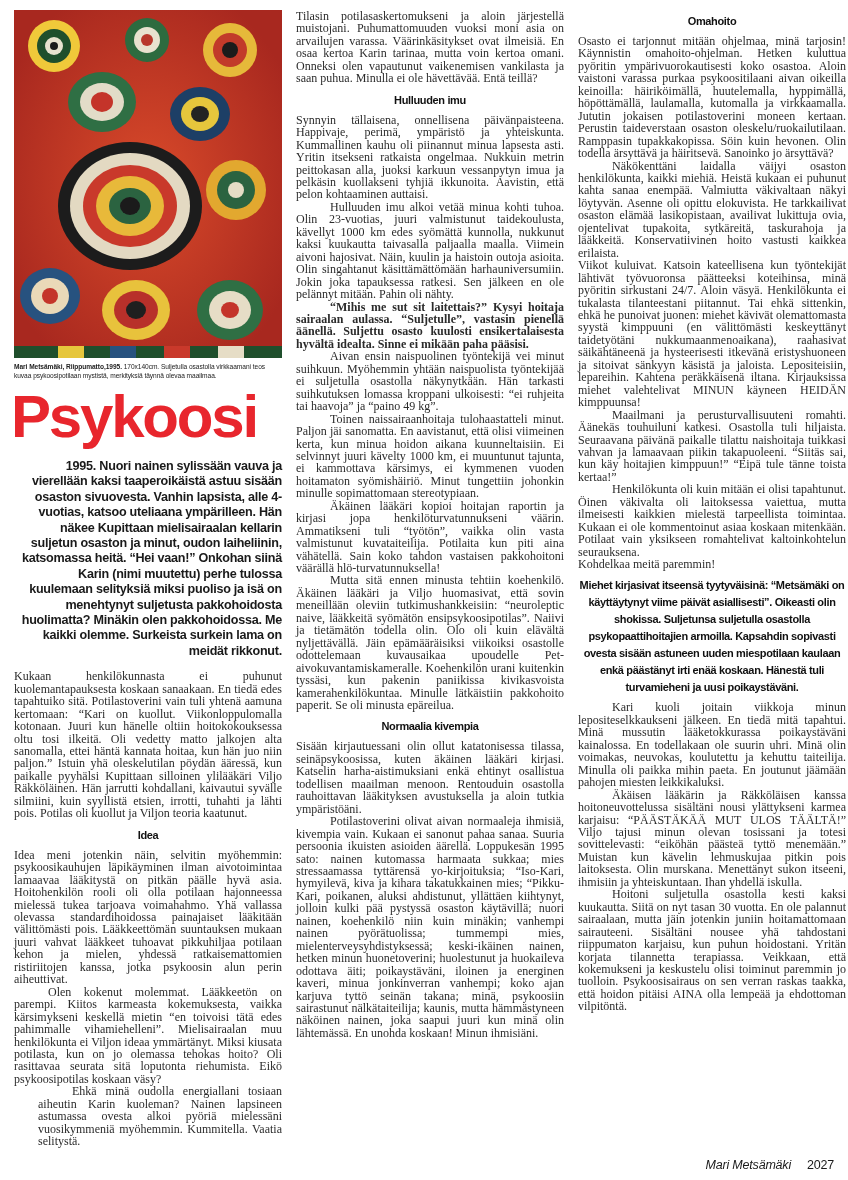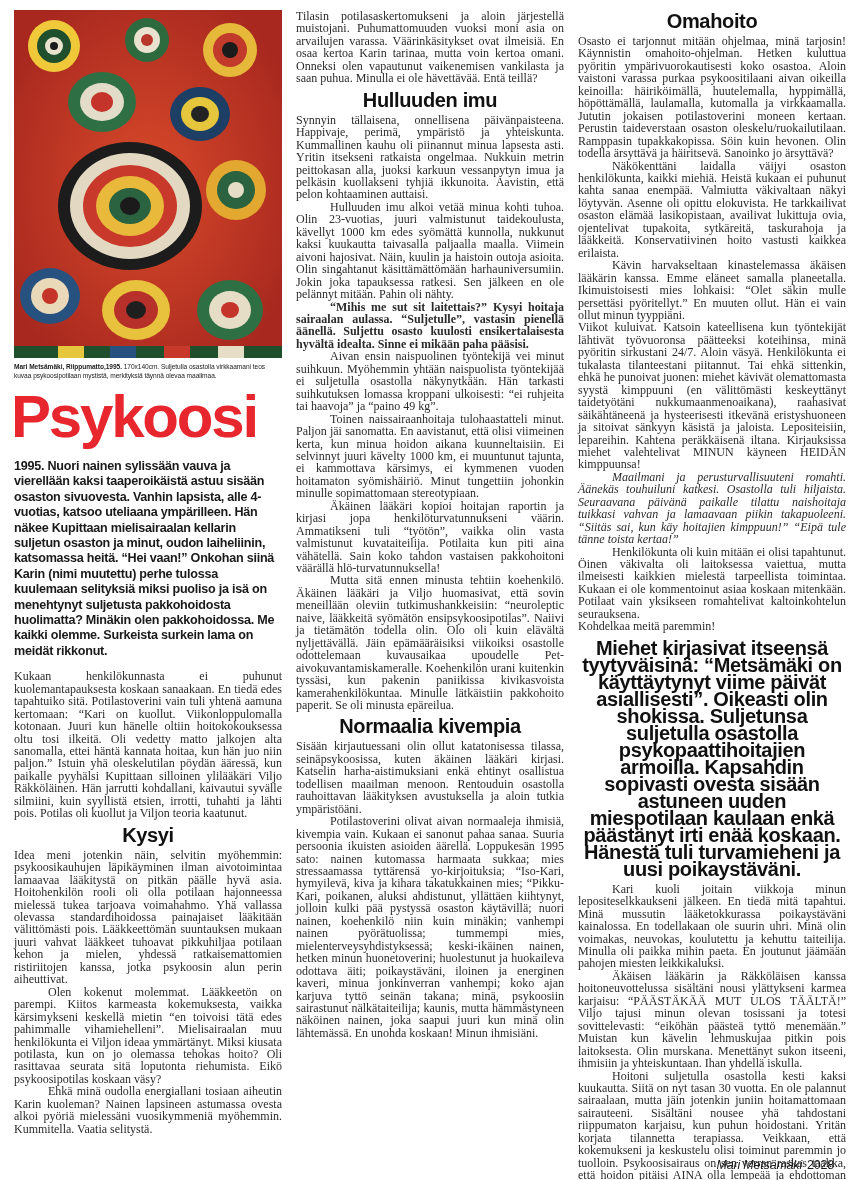--- a/index.html
+++ b/index.html
@@ -68,58 +68,58 @@
   }
 
   .standfirst {
     font-family: "Liberation Sans", sans-serif;
     font-weight: bold;
     font-size: 12.6px;
     line-height: 15.4px;
     color: #1a1a1a;
     letter-spacing: -0.25px;
     margin-bottom: 11px;
-    text-align: left;
+    text-align: right;
   }
 
   
   .body-text {
     font-family: "Liberation Serif", serif;
     font-size: 12px;
     line-height: 12.45px;
     text-align: justify;
     color: #2b2b2b;
     margin: 0;
     hyphens: auto;
     -webkit-hyphens: auto;
   }
   .body-text + .body-text { text-indent: 34px; }
 
   .head2 {
     font-family: "Liberation Sans", sans-serif;
     font-weight: bold;
-    font-size: 20px;
+    font-size: 11px;
     line-height: 17px;
     text-align: center;
     color: #111;
     letter-spacing: -0.35px;
     margin: 7px 0 5px 0;
   }
   .head2.first { margin-top: 3px; }
 
   .signature {
     position: absolute;
     right: 14px;
     bottom: 8px;
     font-family: "Liberation Sans", sans-serif;
     font-size: 12.5px;
     letter-spacing: -0.2px;
     color: #1a1a1a;
   }
-  .signature .name { font-style: italic; margin-right: 5px; }
+  .signature .name { font-style: italic; margin-right: 16px; }
   .signature .year { font-weight: normal; }
 </style>
 </head>
 <body>
 
 <div class="page">
   <div class="columns">
 
     <div class="col">
 
@@ -185,24 +185,24 @@
         </svg>
       </div>
 
       <p class="caption"><b>Mari Metsämäki, Riippumatto,</b><b>1995.</b><span> 170x140cm. Suljetulla osastolla virkkaamani teos kuvaa psykoosipotilaan mystistä, merkityksiä täynnä olevaa maailmaa.</span></p>
 
       <h1 class="masthead">Psykoosi</h1>
 
       <p class="standfirst">1995. Nuori nainen sylissään vauva ja vierellään kaksi taaperoikäistä astuu sisään osaston sivuovesta. Vanhin lapsista, alle 4-vuotias, katsoo uteliaana ympärilleen. Hän näkee Kupittaan mielisairaalan kellarin suljetun osaston ja minut, oudon laiheliinin, katsomassa heitä. “Hei vaan!” Onkohan siinä Karin (nimi muutettu) perhe tulossa kuulemaan selityksiä miksi puoliso ja isä on menehtynyt suljetusta pakkohoidosta huolimatta? Minäkin olen pakkohoidossa. Me kaikki olemme. Surkeista surkein lama on meidät rikkonut.</p>
 
       <p class="body-text" style="text-indent: 0px;">Kukaan henkilökunnasta ei puhunut kuolemantapauksesta koskaan sanaakaan. En tiedä edes tapahtuiko sitä. Potilastoverini vain tuli yhtenä aamuna kertomaan: “Kari on kuollut. Viikonloppulomalla kotonaan. Juuri kun hänelle oltiin hoitokokouksessa oltu tosi ilkeitä. Oli vedetty matto jalkojen alta sanomalla, ettei häntä kannata hoitaa, kun hän juo niin paljon.” Istuin yhä oleskelutilan pöydän ääressä, kun paikalle pyyhälsi Kupittaan silloinen ylilääkäri Viljo Räkköläinen. Hän jarrutti kohdallani, kaivautui syvälle silmiini, kuin syyllistä etsien, irrotti, tuhahti ja lähti pois. Potilas oli kuollut ja Viljon teoria kaatunut.</p>
-      <h2 class="head2">Kysyi</h2>
+      <h2 class="head2">Idea</h2>
       <p class="body-text" style="text-indent: 0px;">Idea meni jotenkin näin, selvitin myöhemmin: psykoosikauhujen läpikäyminen ilman aivotoimintaa lamaavaa lääkitystä on pitkän päälle hyvä asia. Hoitohenkilön rooli oli olla potilaan hajonneessa mielessä tukea tarjoava voimahahmo. Yhä vallassa olevassa standardihoidossa painajaiset lääkitään välittömästi pois. Lääkkeettömän suuntauksen mukaan juuri vahvat lääkkeet tuhoavat pikkuhiljaa potilaan kehon ja mielen, yhdessä ratkaisemattomien ristiriitojen kanssa, jotka psykoosin alun perin aiheuttivat.</p>
       <p class="body-text" style="text-indent: 34px;">Olen kokenut molemmat. Lääkkeetön on parempi. Kiitos karmeasta kokemuksesta, vaikka kärsimykseni keskellä mietin “en toivoisi tätä edes pahimmalle vihamiehelleni”. Mielisairaalan muu henkilökunta ei Viljon ideaa ymmärtänyt. Miksi kiusata potilasta, kun on jo olemassa tehokas hoito? Oli rasittavaa seurata sitä loputonta riehumista. Eikö psykoosipotilas koskaan väsy?</p>
-      <p class="body-text" style="text-indent: 34px;">Ehkä minä oudolla energiallani tosiaan aiheutin Karin kuoleman? Nainen lapsineen astumassa ovesta alkoi pyöriä mielessäni vuosikymmeniä myöhemmin. Kummitella. Vaatia selitystä.</p>
+      <p class="body-text" style="text-indent: 34px; margin-left: 24px;">Ehkä minä oudolla energiallani tosiaan aiheutin Karin kuoleman? Nainen lapsineen astumassa ovesta alkoi pyöriä mielessäni vuosikymmeniä myöhemmin. Kummitella. Vaatia selitystä.</p>
     </div>
 
     <div class="col">
       <p class="body-text" style="text-indent: 0px;">Tilasin potilasaskertomukseni ja aloin järjestellä muistojani. Puhumattomuuden vuoksi moni asia on arvailujen varassa. Väärinkäsitykset ovat ilmeisiä. En osaa kertoa Karin tarinaa, mutta voin kertoa omani. Onneksi olen vapautunut vaikenemisen vankilasta ja saan puhua. Minulla ei ole hävettävää. Entä teillä?</p>
       <h2 class="head2">Hulluuden imu</h2>
       <p class="body-text" style="text-indent: 0px;">Synnyin tällaisena, onnellisena päivänpaisteena. Happivaje, perimä, ympäristö ja yhteiskunta. Kummallinen kauhu oli piinannut minua lapsesta asti. Yritin itsekseni ratkaista ongelmaa. Nukkuin metrin peittokasan alla, juoksi karkuun vessanpytyn imua ja pelkäsin kuollakseni tyhjiä ikkunoita. Aavistin, että pelon kohtaaminen auttaisi.</p>
       <p class="body-text" style="text-indent: 34px;">Hulluuden imu alkoi vetää minua kohti tuhoa. Olin 23-vuotias, juuri valmistunut taidekoulusta, kävellyt 1000 km edes syömättä kunnolla, nukkunut kaksi kuukautta taivasalla paljaalla maalla. Viimein aivoni hajosivat. Näin, kuulin ja haistoin outoja asioita. Olin singahtanut käsittämättömään harhauniversumiin. Jokin joka tapauksessa ratkesi. Sen jälkeen en ole pelännyt mitään. Pahin oli nähty.</p>
       <p class="body-text" style="text-indent: 34px; font-weight: bold;">“Mihis me sut sit laitettais?” Kysyi hoitaja sairaalan aulassa. “Suljetulle”, vastasin pienellä äänellä. Suljettu osasto kuulosti ensikertalaisesta hyvältä idealta. Sinne ei mikään paha pääsisi.</p>
       <p class="body-text" style="text-indent: 34px;">Aivan ensin naispuolinen työntekijä vei minut suihkuun. Myöhemmin yhtään naispuolista työntekijää ei suljetulla osastolla näkynytkään. Hän tarkasti suihkutuksen lomassa kroppani ulkoisesti: “ei ruhjeita tai haavoja” ja “paino 49 kg”.</p>
       <p class="body-text" style="text-indent: 34px;">Toinen naissairaanhoitaja tulohaastatteli minut. Paljon jäi sanomatta. En aavistanut, että olisi viimeinen kerta, kun minua hoidon aikana kuunneltaisiin. Ei selvinnyt juuri kävelty 1000 km, ei muuntunut tajunta, ei kammottava kärsimys, ei kymmenen vuoden hoitamaton syömishäiriö. Minut tungettiin johonkin  minulle sopimattomaan stereotypiaan.</p>
@@ -210,30 +210,29 @@
       <p class="body-text" style="text-indent: 34px;">Mutta sitä ennen minusta tehtiin koehenkilö. Äkäinen lääkäri ja Viljo huomasivat, että sovin meneillään oleviin tutkimushankkeisiin: “neuroleptic naive, lääkkeitä syömätön ensipsykoosipotilas”. Naiivi ja tietämätön todella olin. Olo oli kuin elävältä nyljettävällä. Jäin epämääräisiksi viikoiksi osastolle odottelemaan kuvausaikaa upoudelle Pet-aivokuvantamiskameralle. Koehenkilön urani kuitenkin tyssäsi, kun pakenin paniikissa kivikasvoista kamerahenkilökuntaa. Minulle lätkäistiin pakkohoito paperit. Se oli minusta epäreilua.</p>
       <h2 class="head2">Normaalia kivempia</h2>
       <p class="body-text" style="text-indent: 0px;">Sisään kirjautuessani olin ollut katatonisessa tilassa, seinäpsykoosissa, kuten äkäinen lääkäri kirjasi. Katselin harha-aistimuksiani enkä ehtinyt osallistua todellisen maailman menoon. Rentouduin osastolla rauhoittavan lääkityksen avustuksella ja aloin tutkia ympäristöäni.</p>
       <p class="body-text" style="text-indent: 34px;">Potilastoverini olivat aivan normaaleja ihmisiä, kivempia vain. Kukaan ei sanonut pahaa sanaa. Suuria persoonia ikuisten asioiden äärellä. Loppukesän 1995 sato: nainen kutomassa harmaata sukkaa; mies stressaamassa tyttärensä yo-kirjoituksia; “Iso-Kari, hymyilevä, kiva ja kihara takatukkainen mies; “Pikku-Kari, poikanen, aluksi ahdistunut, yllättäen kiihtynyt, jolloin kulki pää pystyssä osaston käytävillä; nuori nainen, koehenkilö niin kuin minäkin; vanhempi nainen pyörätuolissa; tummempi mies, mielenterveysyhdistyksessä; keski-ikäinen nainen, hetken minun huonetoverini;  huolestunut ja huokaileva odottava äiti; poikaystäväni, iloinen ja energinen kaveri, minua jonkinverran vanhempi; koko ajan karjuva tyttö seinän takana; minä, psykoosiin sairastunut nälkätaiteilija; kaunis, mutta hämmästyneen näköinen nainen, joka saapui juuri kun minä olin lähtemässä. En unohda koskaan! Minun ihmisiäni.</p>
     </div>
 
     <div class="col">
       <h2 class="head2 first">Omahoito</h2>
       <p class="body-text" style="text-indent: 0px;">Osasto ei tarjonnut mitään ohjelmaa, minä tarjosin! Käynnistin omahoito-ohjelman. Hetken kuluttua pyöritin ympärivuorokautisesti koko osastoa. Aloin vaistoni varassa purkaa psykoositilaani aivan oikeilla keinoilla: häiriköimällä, huutelemalla, hyppimällä, höpöttämällä, laulamalla, kutomalla ja virkkaamalla. Jututin jokaisen potilastoverini moneen kertaan. Perustin taideverstaan osaston oleskelu/ruokailutilaan. Ramppasin tupakkakopissa. Söin kuin hevonen. Olin todella ärsyttävä ja häiritsevä. Sanoinko jo ärsyttävä?</p>
       <p class="body-text" style="text-indent: 34px;">Näkökenttäni laidalla väijyi osaston henkilökunta, kaikki miehiä. Heistä kukaan ei puhunut kahta sanaa enempää. Valmiutta väkivaltaan näkyi löytyvän. Asenne oli opittu elokuvista. He tarkkailivat osaston elämää lasikopistaan, availivat lukittuja ovia, ojentelivat tupakoita, sytkäreitä, taskurahoja ja lääkkeitä. Konservatiivinen hoito vastusti kaikkea erilaista.</p>
-      <p class="body-text" style="text-indent: 34px;">Kävin harvakseltaan kinastelemassa äkäisen lääkärin kanssa. Emme eläneet samalla planeetalla. Ikimuistoisesti mies lohkaisi: “Olet säkin mulle persettäsi pyöritellyt.” En muuten ollut. Hän ei vain ollut minun tyyppiäni.</p>
       <p class="body-text" style="text-indent: 0px;">Viikot kuluivat. Katsoin kateellisena kun työntekijät lähtivät työvuoronsa päätteeksi koteihinsa, minä pyöritin sirkustani 24/7. Aloin väsyä. Henkilökunta ei tukalasta tilanteestani piitannut. Tai ehkä sittenkin, ehkä he punoivat juonen: miehet kävivät olemattomasta syystä kimppuuni (en välittömästi keskeyttänyt taidetyötäni nukkumaanmenoaikana), raahasivat säikähtäneenä ja hysteerisesti itkevänä eristyshuoneen ja sitoivat sänkyyn käsistä ja jaloista. Lepositeisiin, lepareihin. Kahtena peräkkäisenä iltana. Kirjauksissa miehet valehtelivat MINUN käyneen HEIDÄN kimppuunsa!</p>
-      <p class="body-text" style="text-indent: 34px; font-style: italic;">Maailmani ja perusturvallisuuteni romahti. Äänekäs touhuiluni katkesi. Osastolla tuli hiljaista. Seuraavana päivänä paikalle tilattu naishoitaja tuikkasi vahvan ja lamaavaan piikin takapuoleeni. “Siitäs sai, kun käy hoitajien kimppuun!” “Eipä tule tänne toista kertaa!”</p>
+      <p class="body-text" style="text-indent: 34px;">Maailmani ja perusturvallisuuteni romahti. Äänekäs touhuiluni katkesi. Osastolla tuli hiljaista. Seuraavana päivänä paikalle tilattu naishoitaja tuikkasi vahvan ja lamaavaan piikin takapuoleeni. “Siitäs sai, kun käy hoitajien kimppuun!” “Eipä tule tänne toista kertaa!”</p>
       <p class="body-text" style="text-indent: 34px;">Henkilökunta oli kuin mitään ei olisi tapahtunut. Öinen väkivalta oli laitoksessa vaiettua, mutta ilmeisesti kaikkien mielestä tarpeellista toimintaa. Kukaan ei ole kommentoinut asiaa koskaan mitenkään. Potilaat vain yksikseen romahtelivat kaltoinkohtelun seurauksena.</p>
       <p class="body-text" style="text-indent: 0px;">Kohdelkaa meitä paremmin!</p>
       <h2 class="head2">Miehet kirjasivat itseensä tyytyväisinä: “Metsämäki on käyttäytynyt viime päivät asiallisesti”. Oikeasti olin shokissa. Suljetunsa suljetulla osastolla psykopaattihoitajien armoilla. Kapsahdin sopivasti ovesta sisään astuneen uuden miespotilaan kaulaan enkä päästänyt irti enää koskaan. Hänestä tuli turvamieheni ja uusi poikaystäväni.</h2>
       <p class="body-text" style="text-indent: 34px;">Kari kuoli joitain viikkoja minun lepositeselkkaukseni jälkeen. En tiedä mitä tapahtui. Minä mussutin lääketokkurassa poikaystäväni kainalossa. En todellakaan ole suurin uhri. Minä olin voimakas, neuvokas, koulutettu ja kehuttu taiteilija. Minulla oli paikka mihin paeta. En joutunut jäämään pahojen miesten leikkikaluksi.</p>
       <p class="body-text" style="text-indent: 34px;">Äkäisen lääkärin ja Räkköläisen kanssa hoitoneuvottelussa sisältäni nousi ylättykseni karmea karjaisu: “PÄÄSTÄKÄÄ MUT ULOS TÄÄLTÄ!” Viljo tajusi minun olevan tosissani ja totesi sovittelevasti: “eiköhän päästeä tyttö menemään.” Muistan kun kävelin lehmuskujaa pitkin pois laitoksesta. Olin murskana. Menettänyt sukon itseeni, ihmisiin ja yhteiskuntaan. Ihan yhdellä iskulla.</p>
       <p class="body-text" style="text-indent: 34px;">Hoitoni suljetulla osastolla kesti kaksi kuukautta. Siitä on nyt tasan 30 vuotta. En ole palannut sairaalaan, mutta jäin jotenkin juniin hoitamattomaan sairauteeni. Sisältäni nousee yhä tahdostani riippumaton karjaisu, kun puhun hoidostani. Yritän korjata tilannetta terapiassa. Veikkaan, että kokemukseni ja keskustelu olisi toiminut paremmin jo tuolloin. Psykoosisairaus on sen verran raskas taakka, että hoidon pitäisi AINA olla lempeää ja ehdottoman vilpitöntä.</p>
       <p class="body-text"></p>
     </div>
 
   </div>
 
   <div class="signature">
-    <span class="name">Mari Metsämäki</span><span class="year">2028</span>
+    <span class="name">Mari Metsämäki</span><span class="year">2027</span>
   </div>
 </div>
 
 </body></html>

